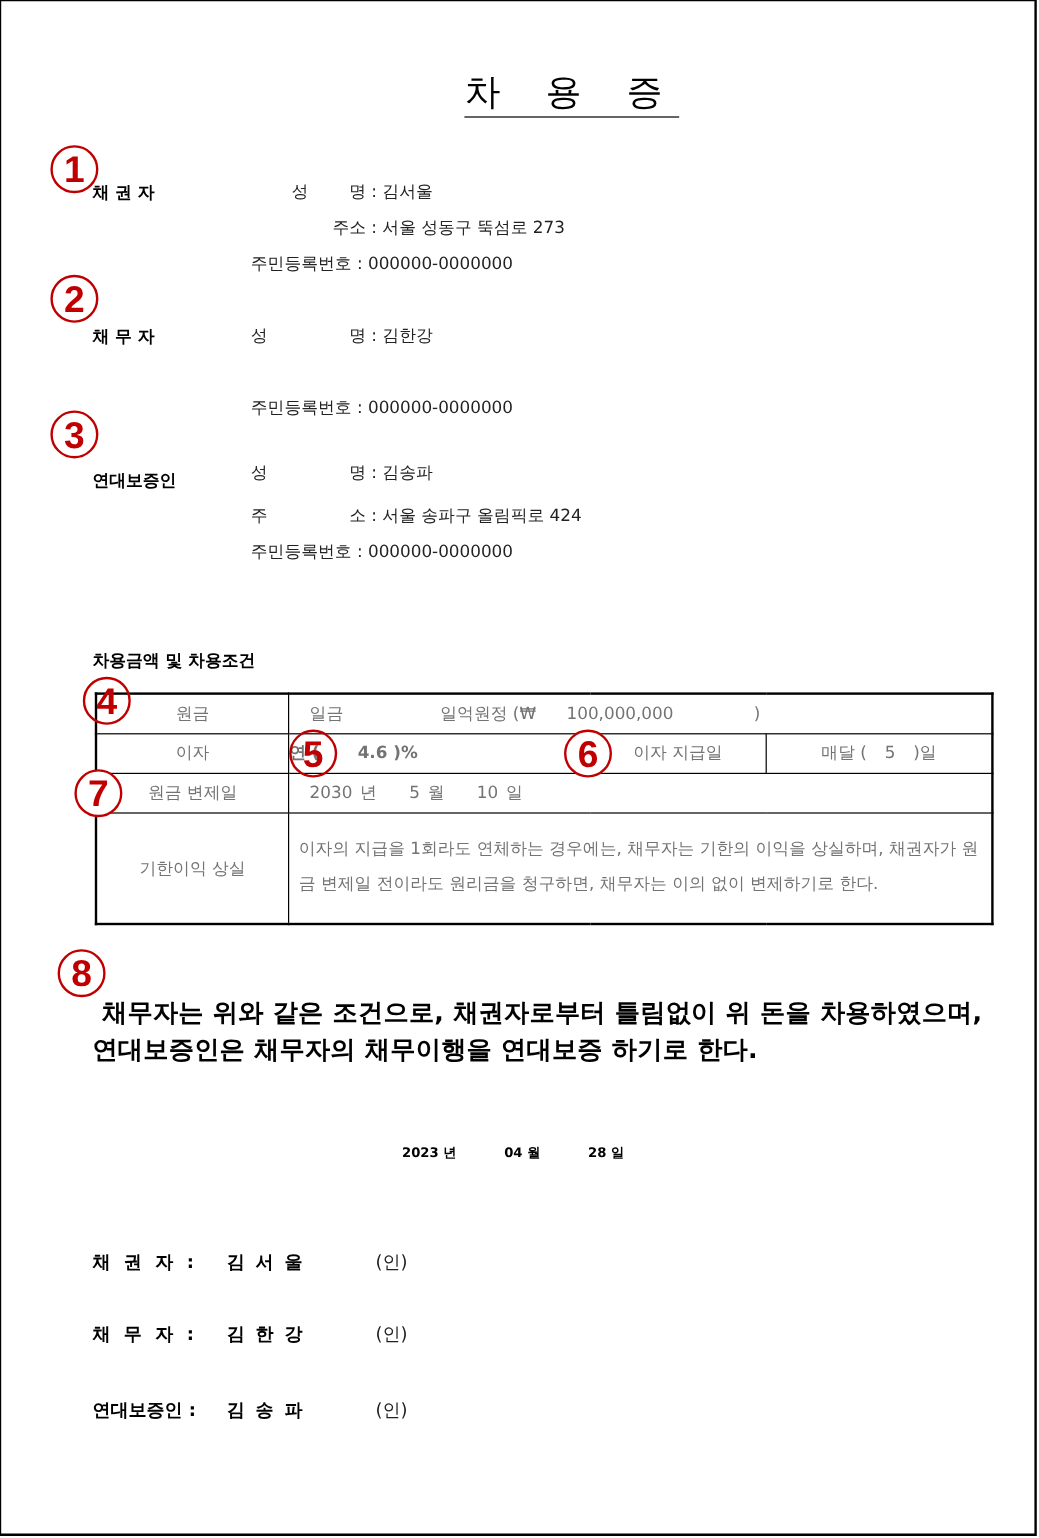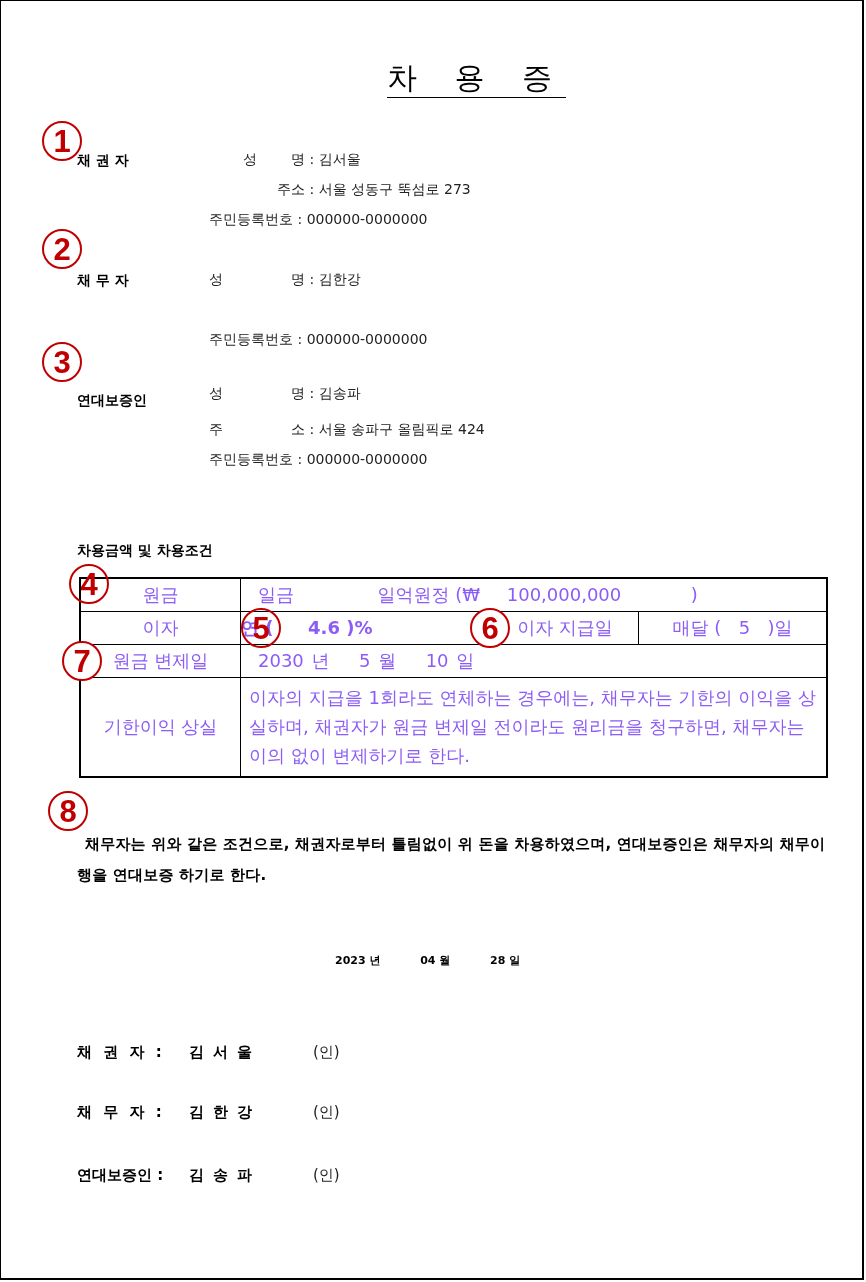--- a/index.html
+++ b/index.html
@@ -13,26 +13,26 @@
       border-bottom: 1px solid #000; padding-bottom: 2px; line-height: 34px; }
     .party-label { font-size: 14px; font-weight: bold; letter-spacing: 0px; }
     .field { font-size: 14px; color: #222; }
     .field .k1 { display: inline-block; width: 82px; }
     .badge { position: absolute; width: 40px; height: 40px; border: 2px solid #c00000;
       border-radius: 50%; box-sizing: border-box; color: #c00000; font-size: 31px;
       font-weight: bold; text-align: center; line-height: 37px; background: transparent;
       font-family: "Liberation Sans", sans-serif; }
     .section-title { left: 76px; top: 541px; font-size: 14px; font-weight: bold; }
     table.terms { position: absolute; left: 78px; top: 576px; width: 749px;
-      border-collapse: collapse; border: 2px solid #000; font-size: 18px; color: #8b5cf6; }
+      border-collapse: collapse; border: 2px solid #000; font-size: 14px; color: #737373; }
     table.terms td { border: 1px solid #000; padding: 0; height: 32px; }
     table.terms td.h { width: 159px; text-align: center; }
     .cell-inner { padding-left: 16px; }
     .clause { line-height: 29px; padding: 5px 8px 6px 8px; white-space: normal; }
-    .body-text { left: 76px; top: 828px; width: 760px; font-size: 15px; font-weight: bold;
+    .body-text { left: 76px; top: 828px; width: 760px; font-size: 21px; font-weight: bold;
       line-height: 31px; white-space: normal; letter-spacing: 0.2px; }
     .date { left: 334px; top: 952px; font-size: 11px; font-weight: bold; }
     .date span { display: inline-block; }
     .sig { left: 76px; font-size: 15px; font-weight: bold; }
     .sig .lbl { display: inline-block; width: 112px; }
     .sig .nm { display: inline-block; width: 124px; letter-spacing: 9px; }
     .sig .seal { font-weight: normal; color: #222; }
   </style>
 </head>
 <body>

